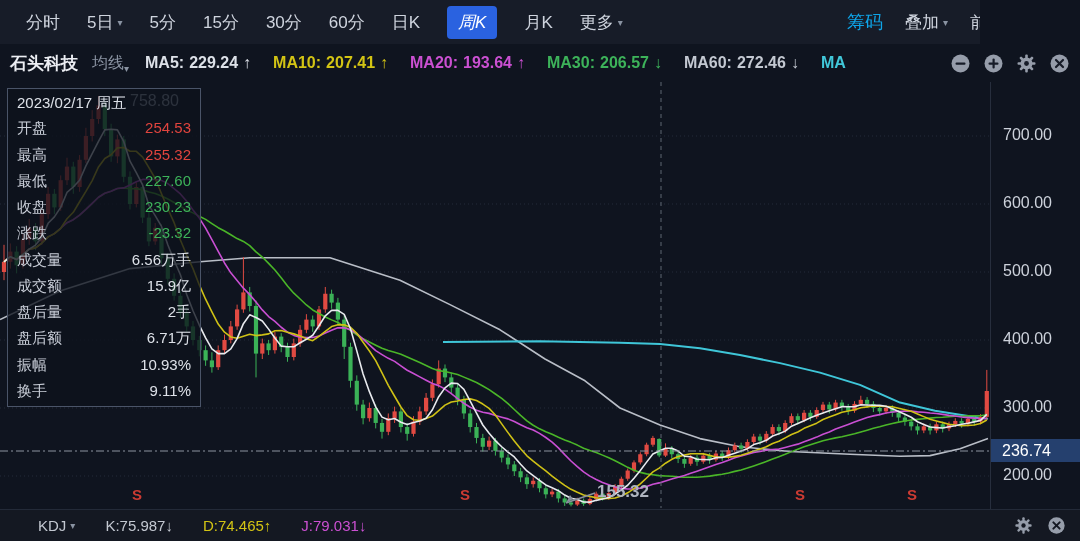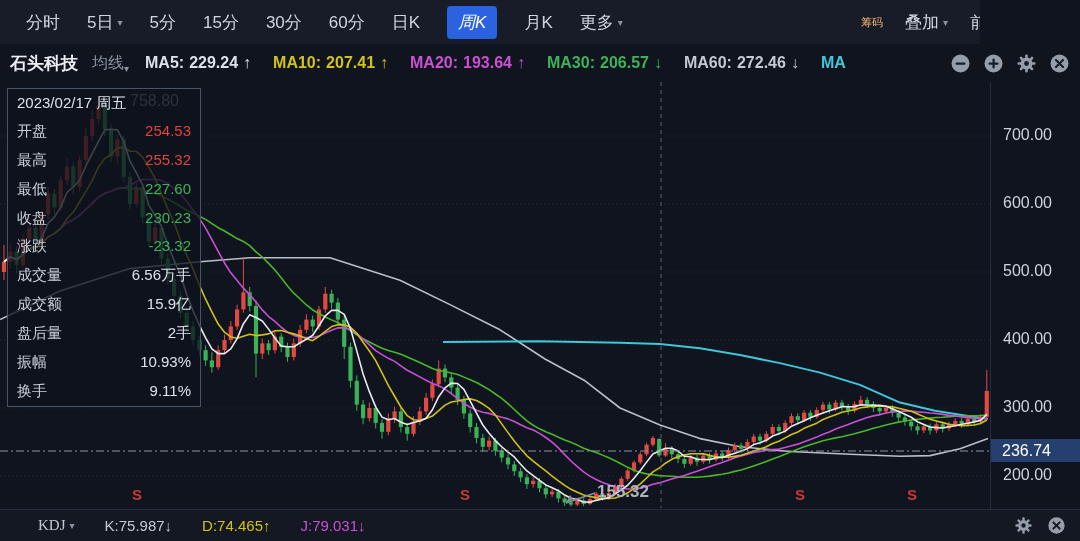--- a/index.html
+++ b/index.html
@@ -6,21 +6,21 @@
     background:#0f141f;font-family:"Liberation Sans","DejaVu Sans",sans-serif;
     -webkit-font-smoothing:antialiased;}
   
   .toolbar{position:absolute;left:0;top:0;width:980px;height:44px;background:#171c28;
     display:flex;align-items:center;justify-content:space-between;}
   .tb-left{display:flex;align-items:center;gap:27px;padding-left:26px;}
   .tb-right{display:flex;align-items:center;gap:22px;padding-right:0;overflow:hidden;}
   .tab{color:#cfd4de;font-size:17px;cursor:pointer;white-space:nowrap;display:flex;align-items:center;gap:4px;}
   .tab.active{background:#2a62e0;color:#fff;padding:5px 11px;border-radius:4px;font-style:italic;}
   .caret{font-size:10px;color:#8a93a2;}
-  .link-blue{color:#fdba74;font-size:11px;}
+  .link-blue{color:#0ea5e9;font-size:18px;}
   .clip{width:10px;overflow:hidden;color:#cfd4de;font-size:17px;white-space:nowrap;}
   
   .header{position:absolute;left:0;top:44px;width:1080px;height:38px;background:#0f141f;
     display:flex;align-items:center;}
   .sym{color:#eceef3;font-size:17px;font-weight:bold;margin-left:10px;}
   .ma-sel{color:#8a93a2;font-size:16px;margin-left:14px;display:flex;align-items:flex-end;}
   .ma-items{display:flex;align-items:center;gap:22px;margin-left:16px;font-size:16px;font-weight:bold;white-space:nowrap;overflow:hidden;flex:1;}
   .ma-item{display:flex;gap:5px;align-items:center;}
   .hdr-icons{display:flex;gap:12px;margin-right:10px;align-items:center;}
   .icon-btn{cursor:pointer;display:inline-flex;}
@@ -41,21 +41,21 @@
   .tt-lbl{color:#c9ced8;}
   
   .axis{position:absolute;left:990px;top:0;width:90px;height:427px;border-left:1px solid #272e3d;z-index:3;}
   .tick{position:absolute;left:12px;color:#cdd2db;font-size:16px;}
   .badge{position:absolute;left:0;top:357px;width:90px;height:23px;background:#25406e;color:#fff;
     font-size:16px;line-height:23px;padding-left:11px;box-sizing:border-box;}
   
   .bottom{position:absolute;left:0;top:509px;width:1080px;height:32px;background:#141822;
     border-top:1px solid #232a38;display:flex;align-items:center;justify-content:space-between;box-sizing:border-box;}
   .kdj-left{display:flex;align-items:center;gap:30px;padding-left:38px;font-size:15px;}
-  .kdj-title{color:#c2c7d0;display:flex;align-items:center;gap:4px;font-family:Liberation Serif, serif;}
+  .kdj-title{color:#c2c7d0;display:flex;align-items:center;gap:4px;}
   .bot-icons{display:flex;gap:14px;margin-right:14px;align-items:center;}
 </style>
 </head>
 <body>
 
 <div class="toolbar">
   <div class="tb-left">
     <span class="tab">
         <span>分时</span>
       </span>
@@ -541,20 +541,24 @@
       </div>
     <div class="tt-row">
         <span class="tt-lbl">成交额</span>
         <span class="c-white">15.9亿</span>
       </div>
     <div class="tt-row">
         <span class="tt-lbl">盘后量</span>
         <span class="c-white">2手</span>
       </div>
     <div class="tt-row">
+        <span class="tt-lbl">盘后额</span>
+        <span class="c-white">6.71万</span>
+      </div>
+    <div class="tt-row">
         <span class="tt-lbl">振幅</span>
         <span class="c-white">10.93%</span>
       </div>
     <div class="tt-row">
         <span class="tt-lbl">换手</span>
         <span class="c-white">9.11%</span>
       </div>
   </div>
 
   <div class="axis">

